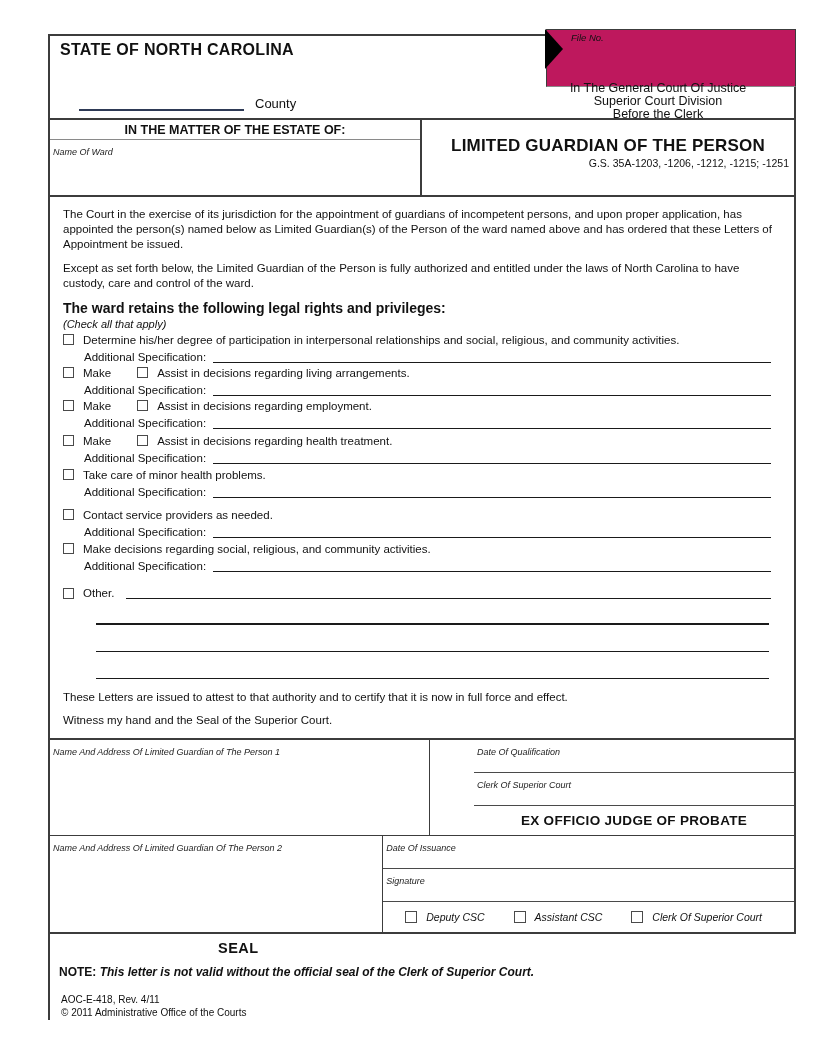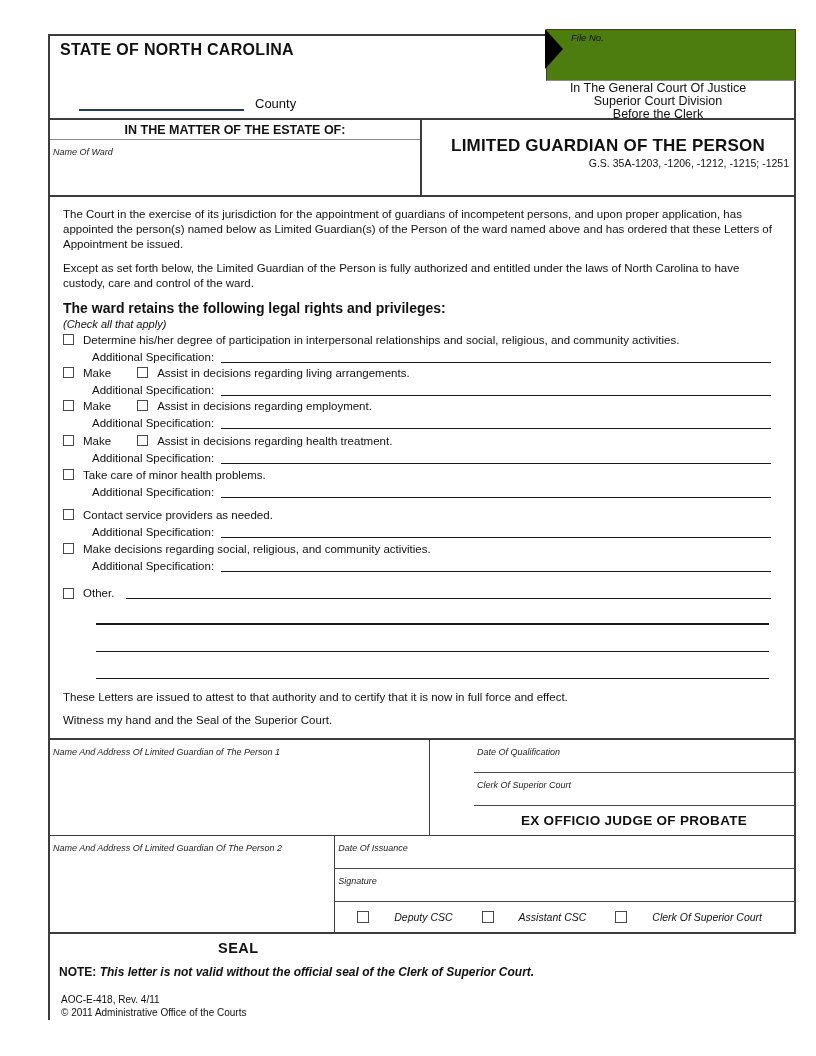--- a/index.html
+++ b/index.html
@@ -7,21 +7,21 @@
   .page { position:relative; width:816px; height:1056px; background:#fff;
           font-family:"Liberation Sans", sans-serif; color:#111; overflow:hidden; }
   .form { position:absolute; left:48px; top:34px; width:748px; }
 
   
   .header { position:relative; height:86px; border:2px solid #3c3c3c; }
   .state-title { position:absolute; left:10px; top:5px; font-size:16px; font-weight:bold; letter-spacing:.3px; }
   .county-row { position:absolute; left:29px; bottom:7px; display:flex; align-items:flex-end; }
   .county-line { width:165px; height:12px; border-bottom:2px solid #2e3a56; margin-right:11px; }
   .county-label { font-size:13px; }
-  .fileno-box { position:absolute; top:-7px; right:-2px; width:250px; height:52px; background:#4d7c0f;
+  .fileno-box { position:absolute; top:-7px; right:-2px; width:250px; height:58px; background:#be185d;
                 border:1.5px solid #3c3c3c; border-bottom-color:#8a8a8a; }
   .fileno-arrow { position:absolute; left:-2px; top:-1px; width:0; height:0;
                   border-top:20px solid transparent; border-bottom:20px solid transparent;
                   border-left:18px solid #000; }
   .fileno-label { position:absolute; left:24px; top:2px; font-style:italic; font-size:9.5px; }
   .court-block { position:absolute; right:8px; top:46px; width:256px; text-align:center;
                  font-size:12.5px; line-height:12.8px; }
 
   
   .matter { display:flex; border:2px solid #3c3c3c; border-top:none; }
@@ -42,21 +42,21 @@
   .checkbox { display:inline-block; width:11px; height:11px; border:1.5px solid #4a4a4a;
               background:#fff; vertical-align:-1px; flex:none; }
   .check-item { font-size:11.5px; margin-top:3px; }
   #items .check-item:nth-child(4) { margin-top:5px; }
   #items .check-item:nth-child(5) { margin-top:4px; }
   #items .check-item:nth-child(6) { margin-top:10px; }
   #items .check-item:nth-child(7) { margin-top:4px; }
   .item-line { line-height:15px; }
   .item-line .checkbox { margin-right:9px; }
   .make-label { margin-right:26px; }
-  .spec-row { display:flex; align-items:flex-end; margin:3px 10px 0 29px; }
+  .spec-row { display:flex; align-items:flex-end; margin:3px 10px 0 21px; }
   .spec-label { font-size:11.5px; white-space:nowrap; }
   .fill-line { flex:1; border-bottom:1.5px solid #1a1a1a; height:10px; margin-left:7px; }
   .other-row { display:flex; align-items:flex-end; font-size:11.5px; margin:15px 10px 0 0; }
   .other-row .checkbox { margin-right:9px; }
   .other-row .fill-line { margin-left:12px; }
   .extra-line { border-bottom:1.5px solid #1a1a1a; margin:0 12px 0 33px; }
   .extra-line.l1 { height:26px; border-bottom-width:2px; }
   .extra-line.l2 { height:27px; }
   .extra-line.l3 { height:27px; }
   .closing { margin-top:11px !important; margin-bottom:0 !important; }
@@ -68,21 +68,21 @@
   .sig-row.first { border-bottom:1.5px solid #3c3c3c;gap:44px; }
   .sig-left { width:380px; border-right:1.5px solid #3c3c3c; padding:1px 3px; }
   .sig-right { flex:1; display:flex; flex-direction:column; }
   .sig-cell { padding:1px 3px; border-bottom:1px solid #4a4a4a; }
   .sig-cell.h1 { height:33px; }
   .sig-cell.h2 { height:33px; }
   .sig-cell.h3 { flex:1; border-bottom:none; }
   .exofficio { display:flex; align-items:center; justify-content:center;
                font-weight:bold; font-size:13.5px; letter-spacing:.3px; }
   .capacity-row { display:flex; align-items:center; padding-left:22px; }
-  .capacity-opt { display:flex; align-items:center; margin-right:29px;gap:16px; }
+  .capacity-opt { display:flex; align-items:center; margin-right:29px; }
   .capacity-opt .checkbox { width:12px; height:12px; }
   .capacity-label { font-style:italic; font-size:10.5px; margin-left:9px; white-space:nowrap; }
 
   
   .footer { position:relative; height:86px; border-left:2px solid #3c3c3c; }
   .seal { position:absolute; left:168px; top:6px; font-weight:bold; font-size:14.5px; letter-spacing:.5px; }
   .note { position:absolute; left:9px; top:31px; font-size:12px; }
   .note-label { font-weight:bold; }
   .note-text { font-weight:bold; font-style:italic; }
   .form-number { position:absolute; left:11px; top:60px; font-size:10px; }

